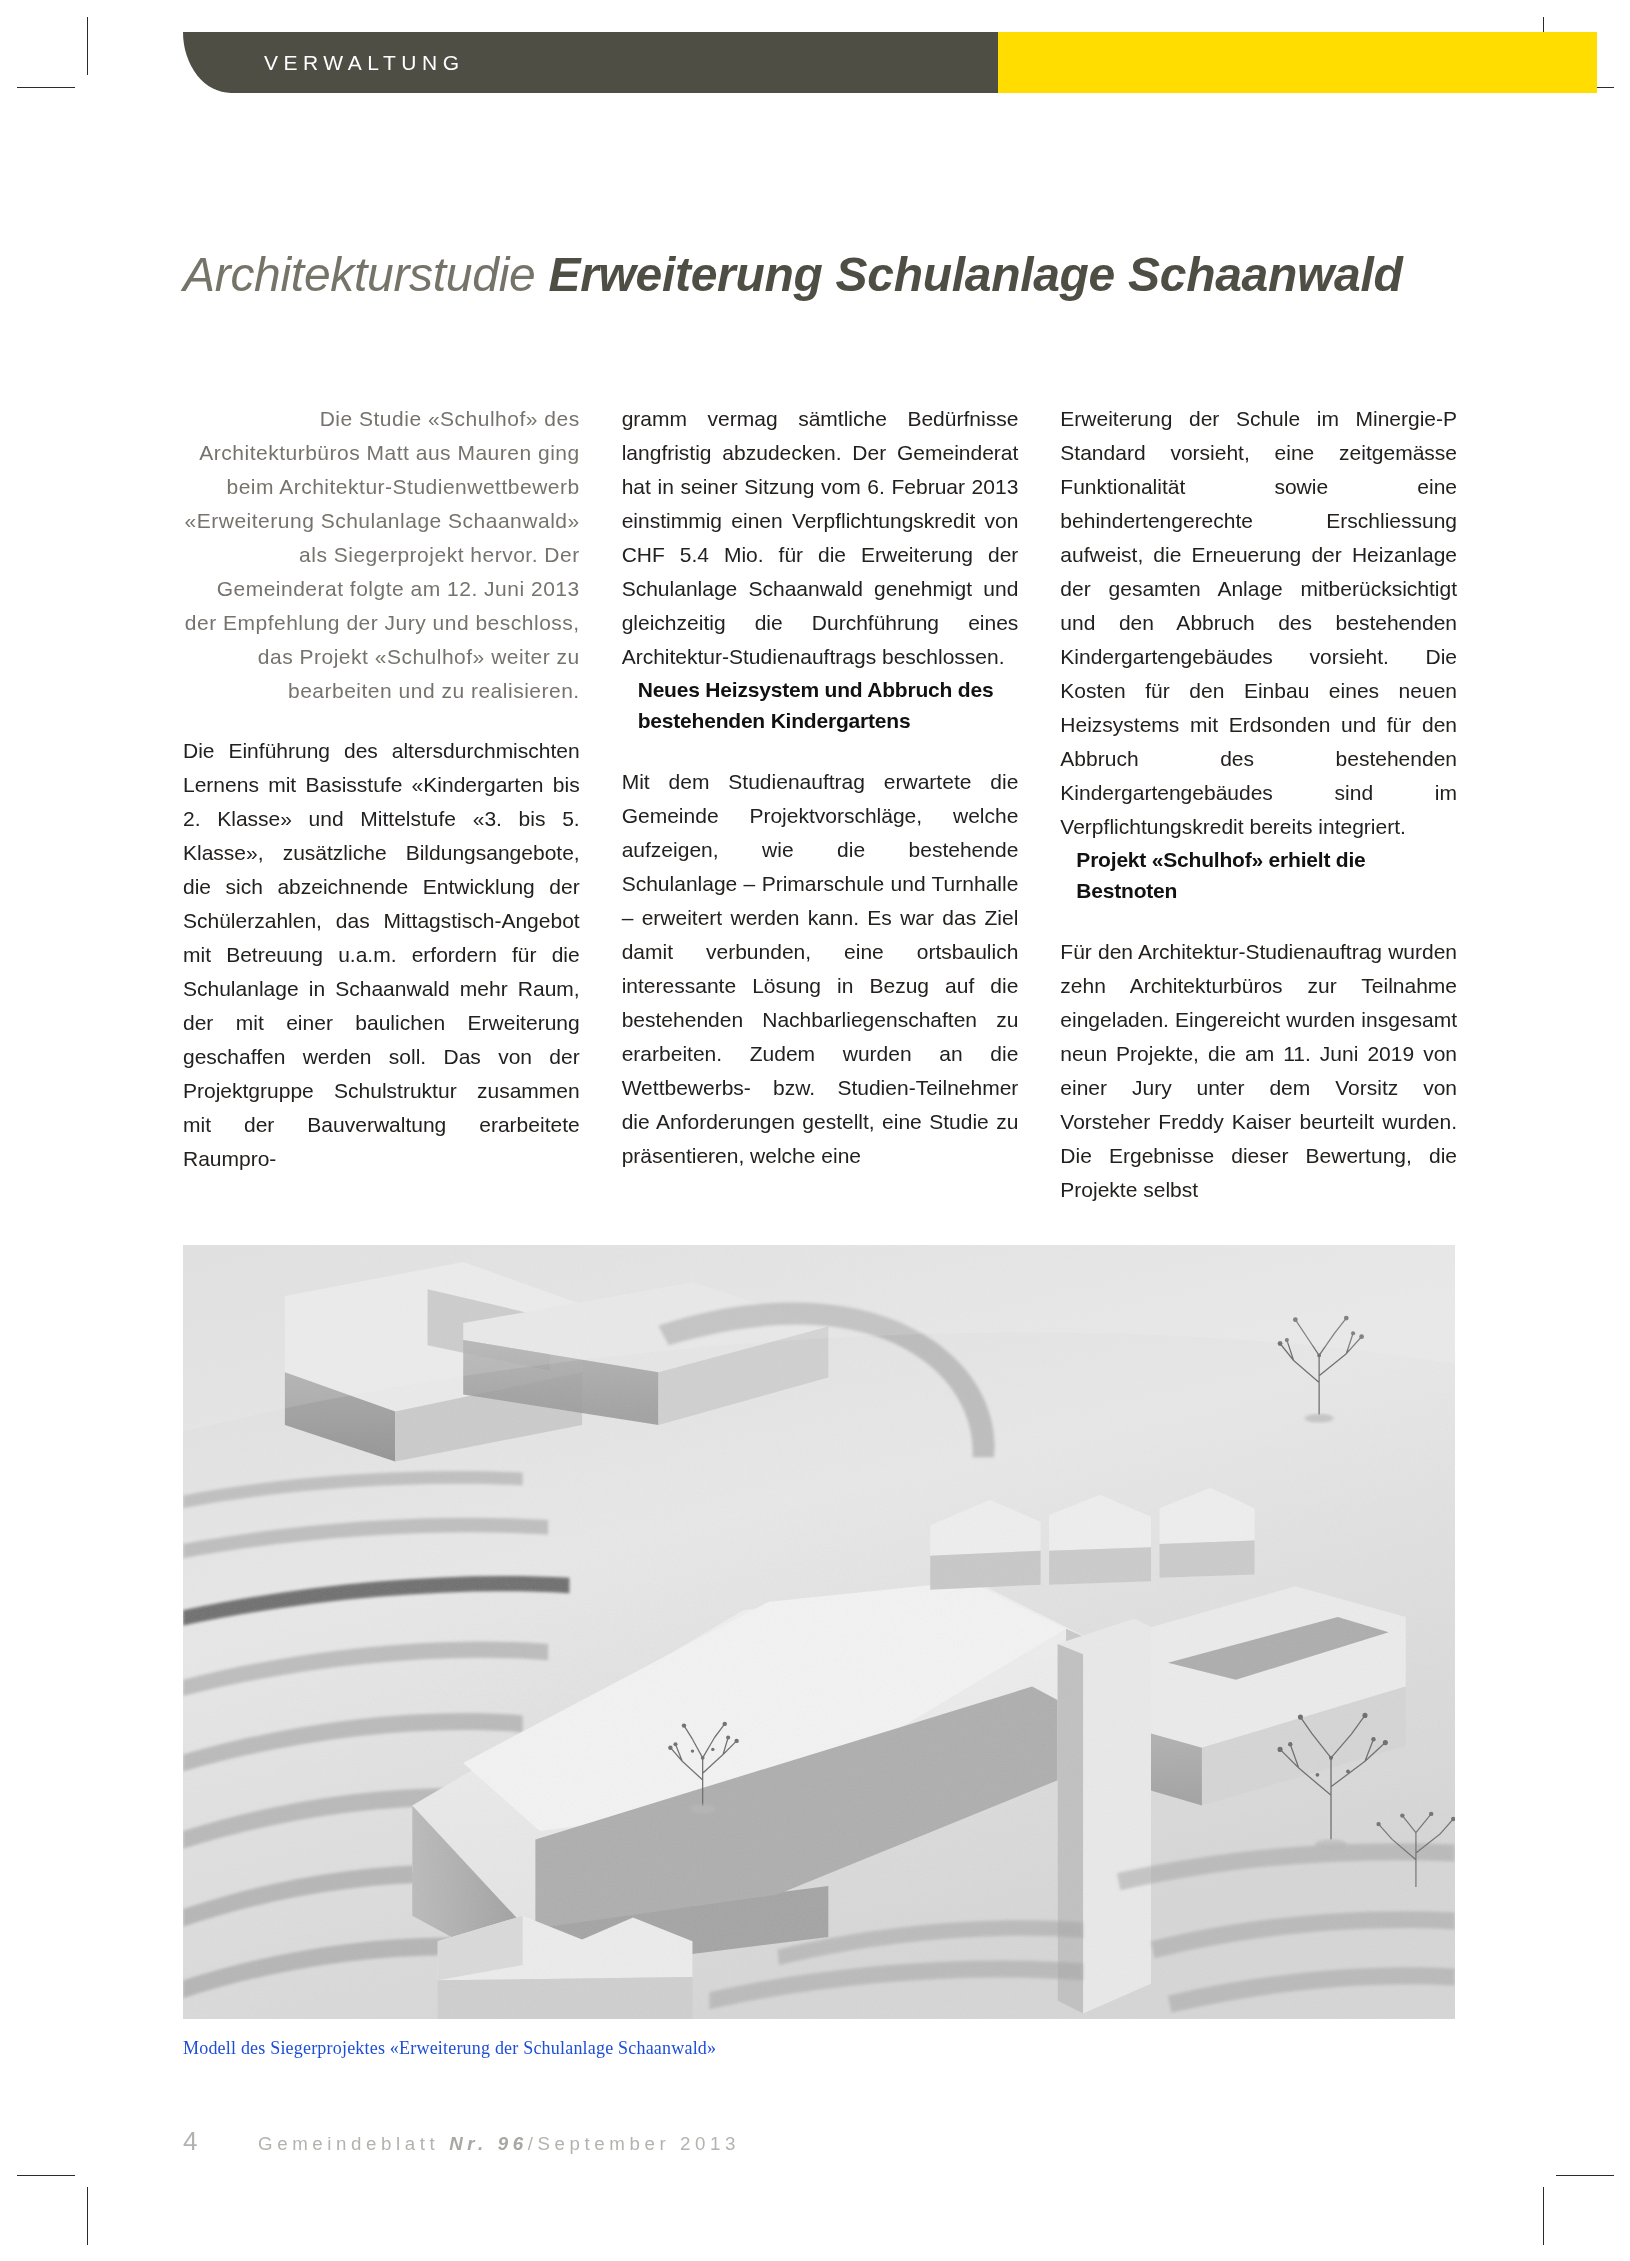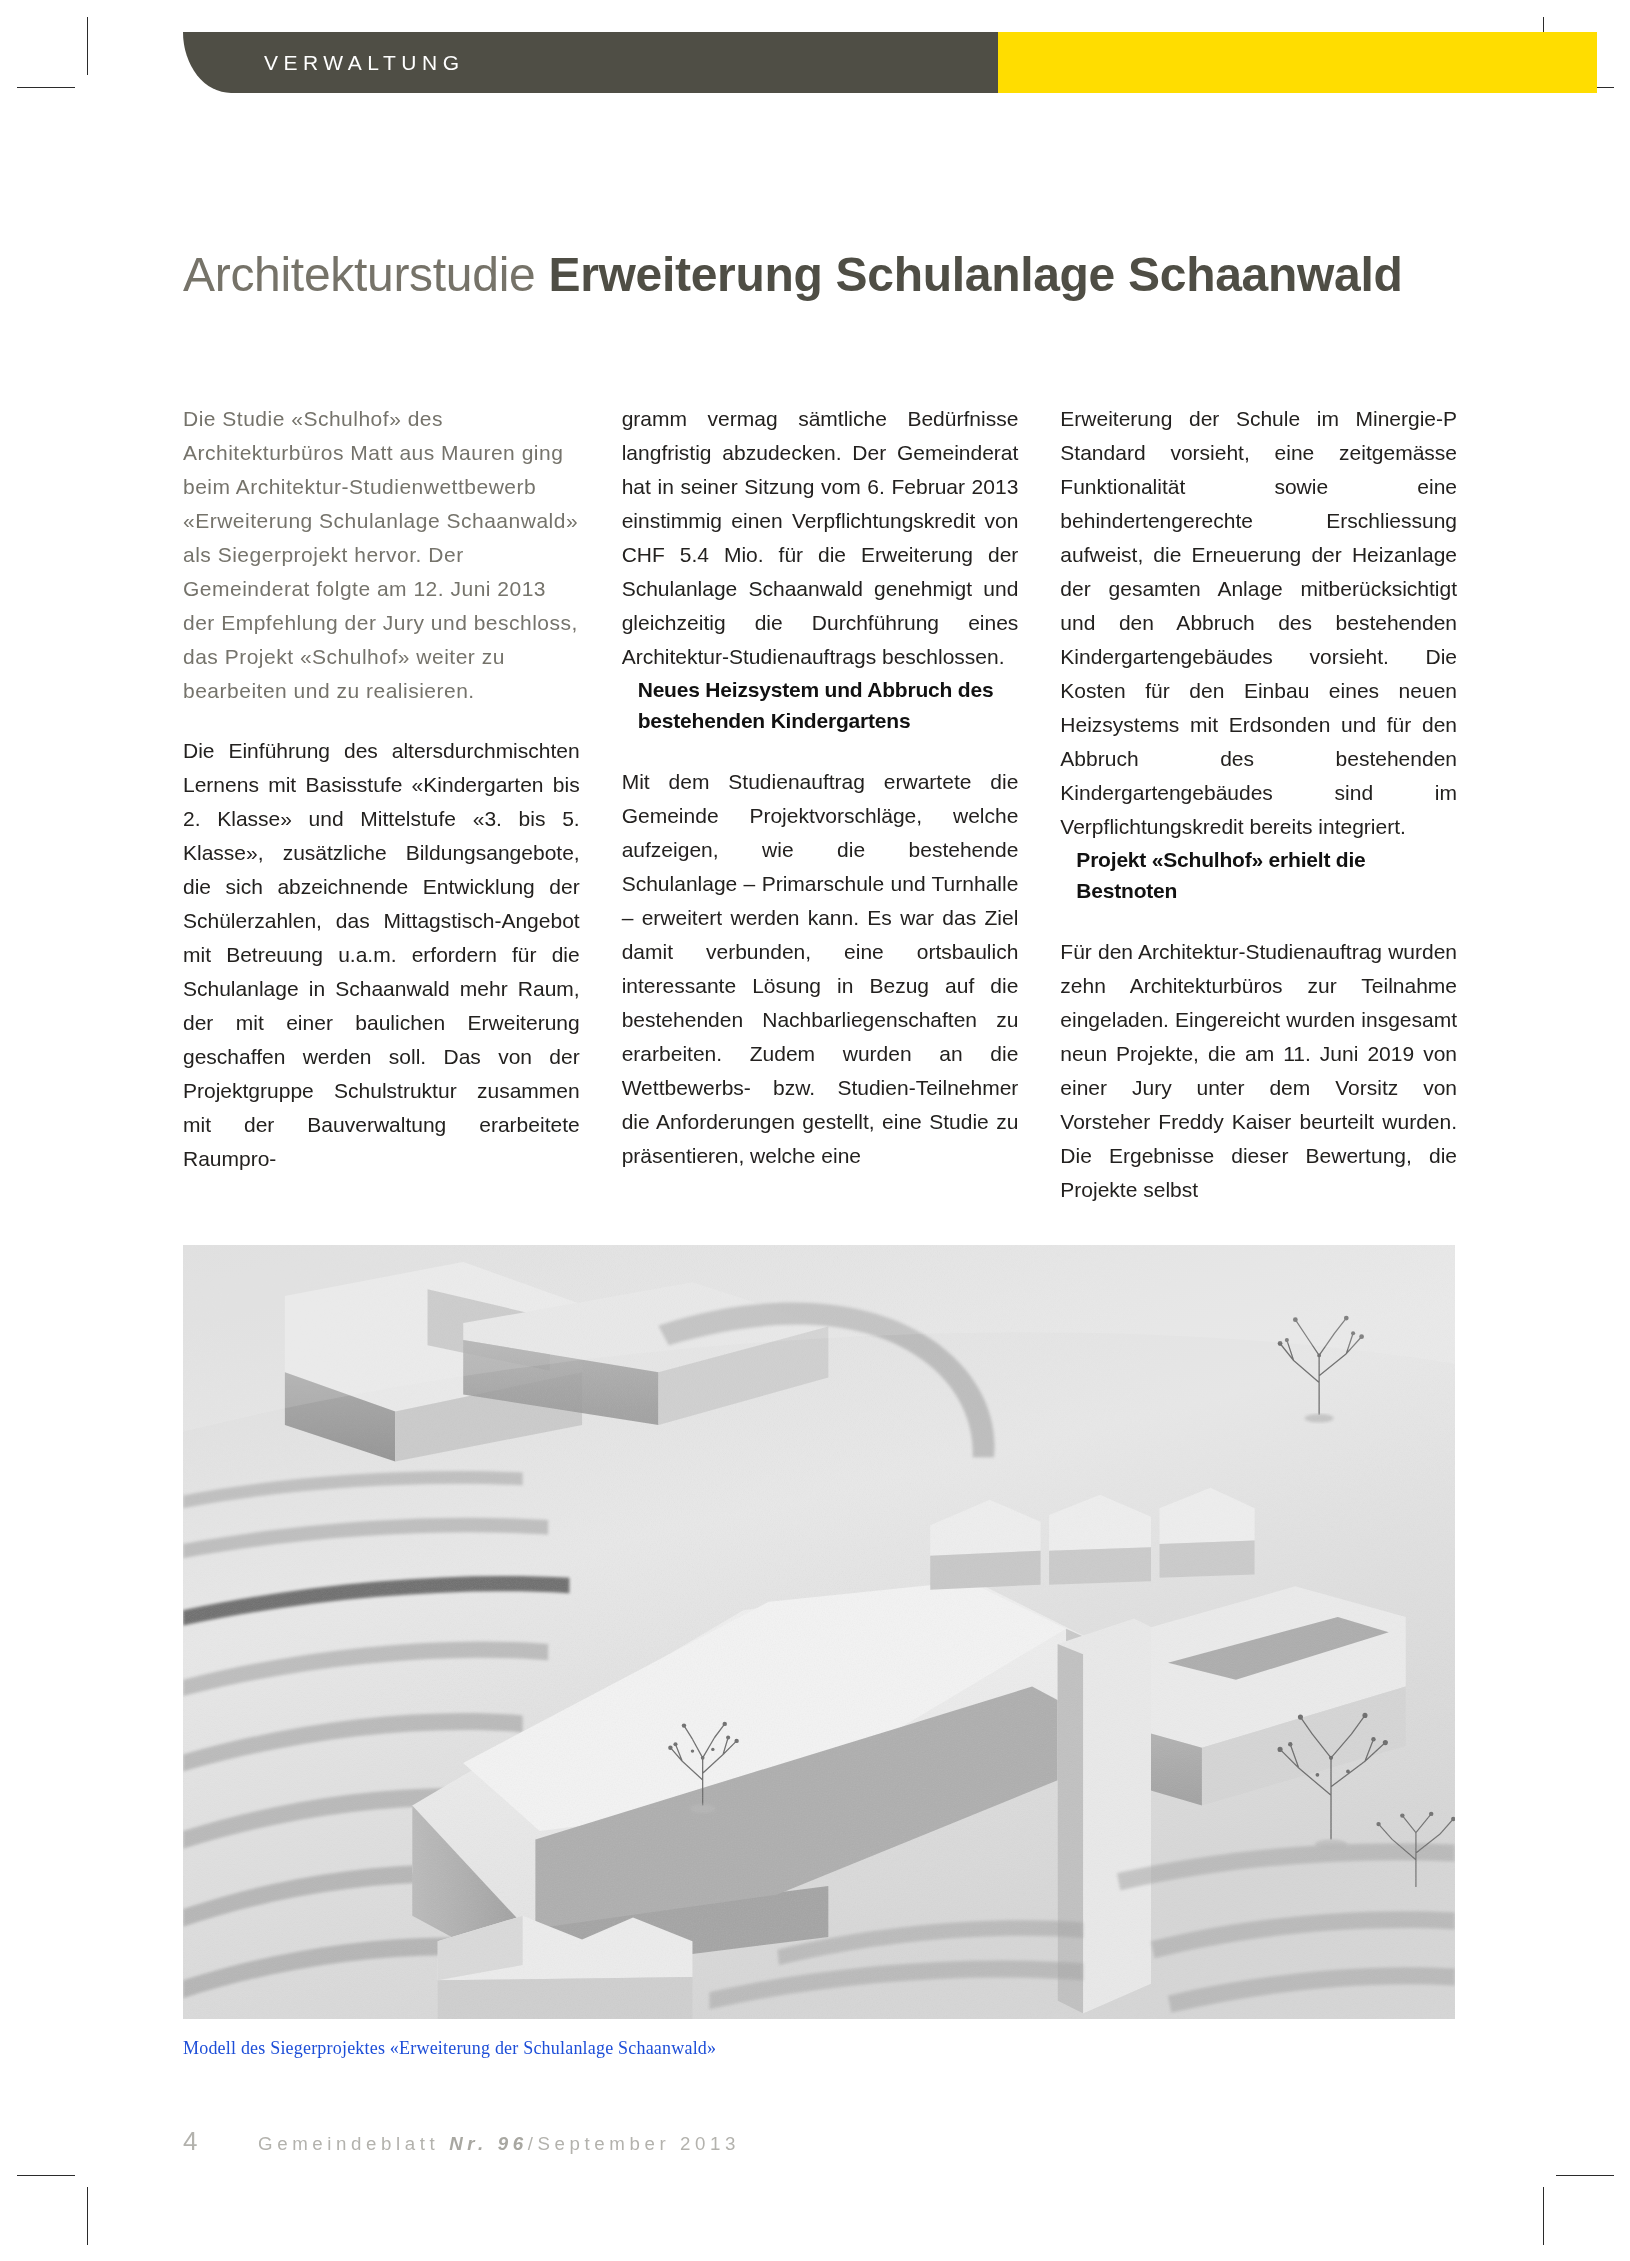--- a/index.html
+++ b/index.html
@@ -76,20 +76,21 @@
     position: absolute;
     left: 183px;
     top: 215px;
     width: 1274px;
     color: #4f4e45;
     font-size: 48px;
     line-height: 56px;
     font-weight: 700;
     letter-spacing: -0.3px;
     font-family: "Liberation Sans", sans-serif;
+    font-style: italic;
   }
   .headline .light {
     font-weight: 300;
     color: #767369;
   }
 
   .columns {
     position: absolute;
     left: 183px;
     top: 402px;
@@ -103,21 +104,21 @@
   }
   .col:last-child { margin-right: 0; }
 
   
   .lead p {
     margin: 0 0 25.5px 0;
     color: #75736b;
     font-size: 21px;
     line-height: 34px;
     letter-spacing: 0.5px;
-    text-align: left;
+    text-align: right;
     font-family: "Liberation Sans", sans-serif;
   }
 
   
   .body p {
     margin: 0 0 25.5px 0;
     color: #23211f;
     font-size: 21px;
     line-height: 34px;
     text-align: justify;

